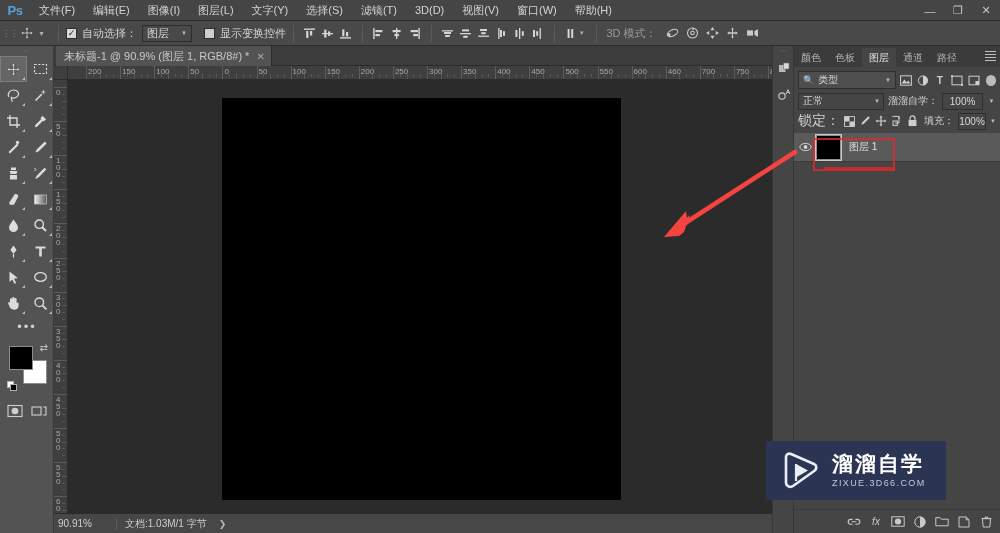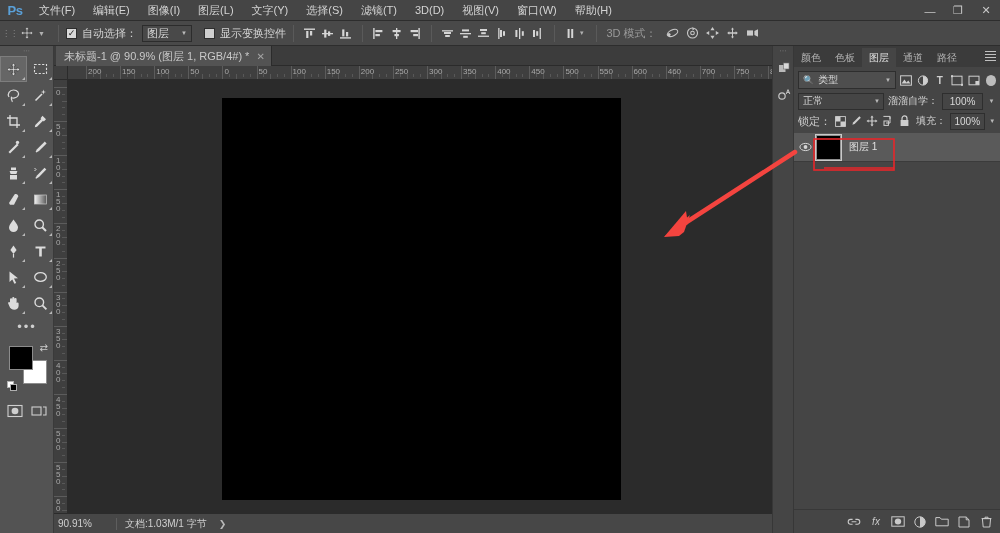--- a/index.html
+++ b/index.html
@@ -180,21 +180,21 @@
   }
   .lp-mode .ar { position:absolute; right:3px; font-size:6px; color:#b8b8b8; }
   .lp-oplabel { font-size: 10px; color: #d0d0d0; white-space: nowrap; }
   .lp-opval {
     height: 17px; width: 42px; background: #454545; border: 1px solid #2e2e2e;
     font-size: 10px; color: #d8d8d8; display:flex; align-items:center; justify-content:center;
   }
   .lp-arrowbtn { font-size: 6px; color: #b8b8b8; width: 9px; text-align:center; }
 
   .lp-lock { display: flex; align-items: center; height: 20px; padding: 0 4px; gap: 4px; }
-  .lp-locklabel { font-size: 11px; color: #d0d0d0; white-space: nowrap; text-align: center; }
+  .lp-locklabel { font-size: 14px; color: #d0d0d0; white-space: nowrap; text-align: center; }
   .lp-lockico { width: 14px; height: 16px; display:flex; align-items:center; justify-content:center; color:#d2d2d2; font-size:10px; }
   .lp-filllabel { font-size: 10px; color: #d0d0d0; margin-left: 2px; white-space: nowrap; }
 
   .layerlist { margin-top: 2px; }
   .layerrow {
     display: flex; align-items: center; height: 29px; position: relative;
     border-bottom: 1px solid #3b3b3b;
   }
   .layerrow.selected { background: #5a5a5a; }
   .lr-eye { width: 22px; height: 29px; display:flex; align-items:center; justify-content:center; color:#d0d0d0; }
@@ -401,21 +401,21 @@
     <div class="ob-3d-icon">
       <svg width="16" height="14" viewBox="0 0 16 14">
           <rect x="2" y="4.4" width="6" height="5.2" fill="#c9c9c9"></rect>
           <path d="M9.4 5 L13 3.2 V10.8 L9.4 9 Z" fill="#c9c9c9"></path>
         </svg>
     </div>
   </div>
 
   <div class="tabstrip">
     <div class="doctab">
-      <span>未标题-1 @ 90.9% (图层 1, RGB/4#) *</span>
+      <span>未标题-1 @ 90.9% (图层 1, RGB/8#) *</span>
       <span class="x">✕</span>
     </div>
   </div>
 
   <div class="toolbar">
     <div class="tb-grip">⋯</div>
     <div class="tb-grid">
       <div class="tb-cell active">
         <svg width="15" height="15" viewBox="0 0 14 14">
             <path d="M7 1 L9 3.5 H7.7 V6.3 H10.5 V5 L13 7 L10.5 9 V7.7 H7.7 V10.5 H9 L7 13 L5 10.5 H6.3 V7.7 H3.5 V9 L1 7 L3.5 5 V6.3 H6.3 V3.5 H5 Z" fill="#dcdcdc" stroke="#2a2a2a" stroke-width="0.5"></path>
@@ -945,14 +945,25 @@
   <svg class="anno" viewBox="0 0 1000 533">
     <rect x="814" y="139" width="80" height="31" fill="none" stroke="#e8262a" stroke-width="1.6"></rect>
     <line x1="824" y1="168" x2="894" y2="168" stroke="#e8262a" stroke-width="1.6"></line>
     <g>
       <line x1="795" y1="152" x2="679" y2="227" stroke="#f4443f" stroke-width="4.5" stroke-linecap="round"></line>
       <path d="M664 237 L690 215 L684 232 L679 236 Z" fill="#f4443f"></path>
       <path d="M664 237 L686 211 L688 224 Z" fill="#f4443f"></path>
     </g>
   </svg>
 
+  <div class="watermark">
+    <svg width="44" height="40" viewBox="0 0 44 40">
+      <path d="M8 6 C8 3.5 10.5 2 13 3 L36 13 C39 14.3 39 18 36.5 19.8 L15 35 C12 37 8 35 8 31.5 Z" fill="none" stroke="#e9edf5" stroke-width="2.6"></path>
+      <path d="M18 13 L30 19.5 L18 26.5 Z" fill="#e9edf5"></path>
+      <path d="M18 13 V30" stroke="#e9edf5" stroke-width="2.2"></path>
+    </svg>
+    <div class="wm-text">
+      <div class="wm-main">溜溜自学</div>
+      <div class="wm-sub">ZIXUE.3D66.COM</div>
+    </div>
+  </div>
 
 </div>
 
 </body></html>

